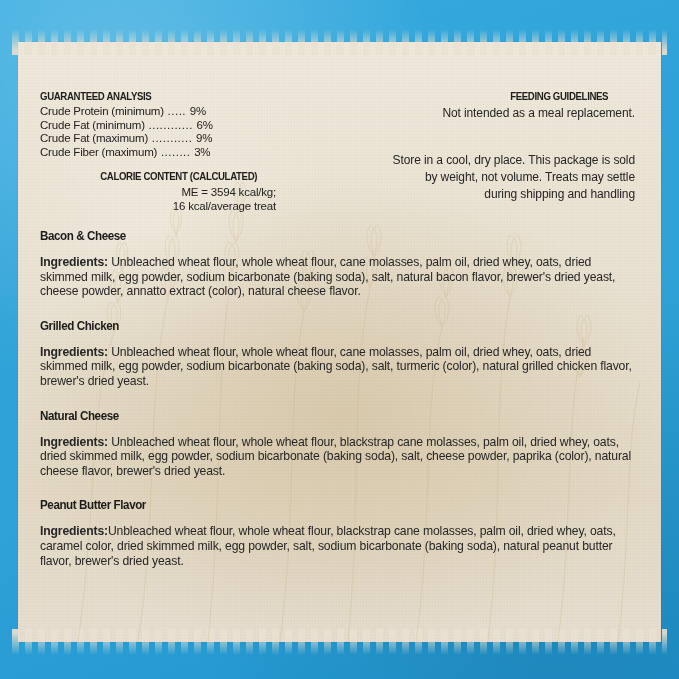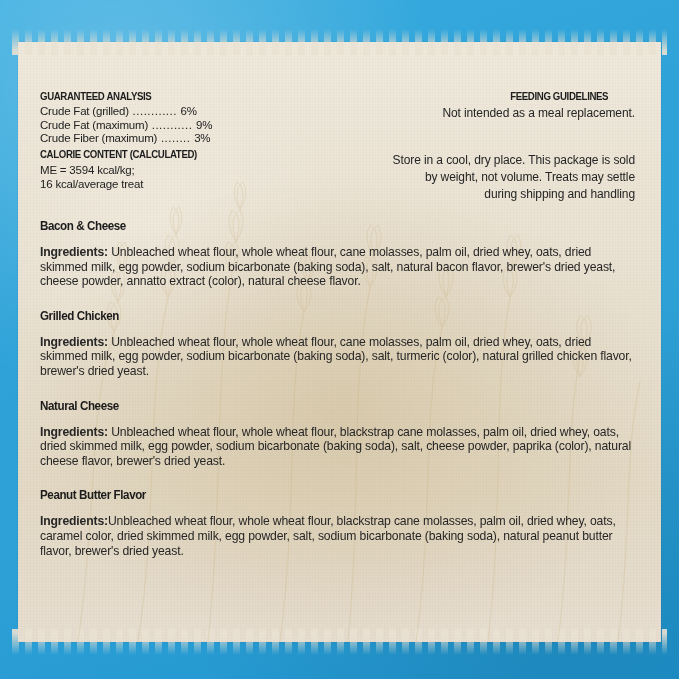--- a/index.html
+++ b/index.html
@@ -111,21 +111,21 @@
 
   .ga-row {
     font-size: 11.5px;
     line-height: 13.5px;
     letter-spacing: -0.2px;
     white-space: nowrap;
     color: #222;
   }
   .ga-row .dots { letter-spacing: .5px; }
 
-  .calorie-block { margin-top: 2px; }
+  .calorie-block { margin-top: 11px; text-align: right; }
   .calorie-line {
     font-size: 11.5px;
     line-height: 14px;
     letter-spacing: -0.2px;
     color: #222;
   }
 
   .fg-line {
     font-size: 12px;
     line-height: 17px;
@@ -236,21 +236,24 @@
     </svg>
 
     <div class="content">
 
       <div class="cols">
 
         <div class="col-left">
           <div class="panel-title">GUARANTEED ANALYSIS</div>
 
           <div class="ga-row">
-            <span>Crude Fat (grilled)</span><span class="dots"> ............ </span><span>6%</span>
+            <span>Crude Protein (minimum)</span><span class="dots"> ..... </span><span>9%</span>
+          </div>
+          <div class="ga-row">
+            <span>Crude Fat (minimum)</span><span class="dots"> ............ </span><span>6%</span>
           </div>
           <div class="ga-row">
             <span>Crude Fat (maximum)</span><span class="dots"> ........... </span><span>9%</span>
           </div>
           <div class="ga-row">
             <span>Crude Fiber (maximum)</span><span class="dots"> ........ </span><span>3%</span>
           </div>
 
           <div class="calorie-block">
             <div class="panel-title">CALORIE CONTENT (CALCULATED)</div>

